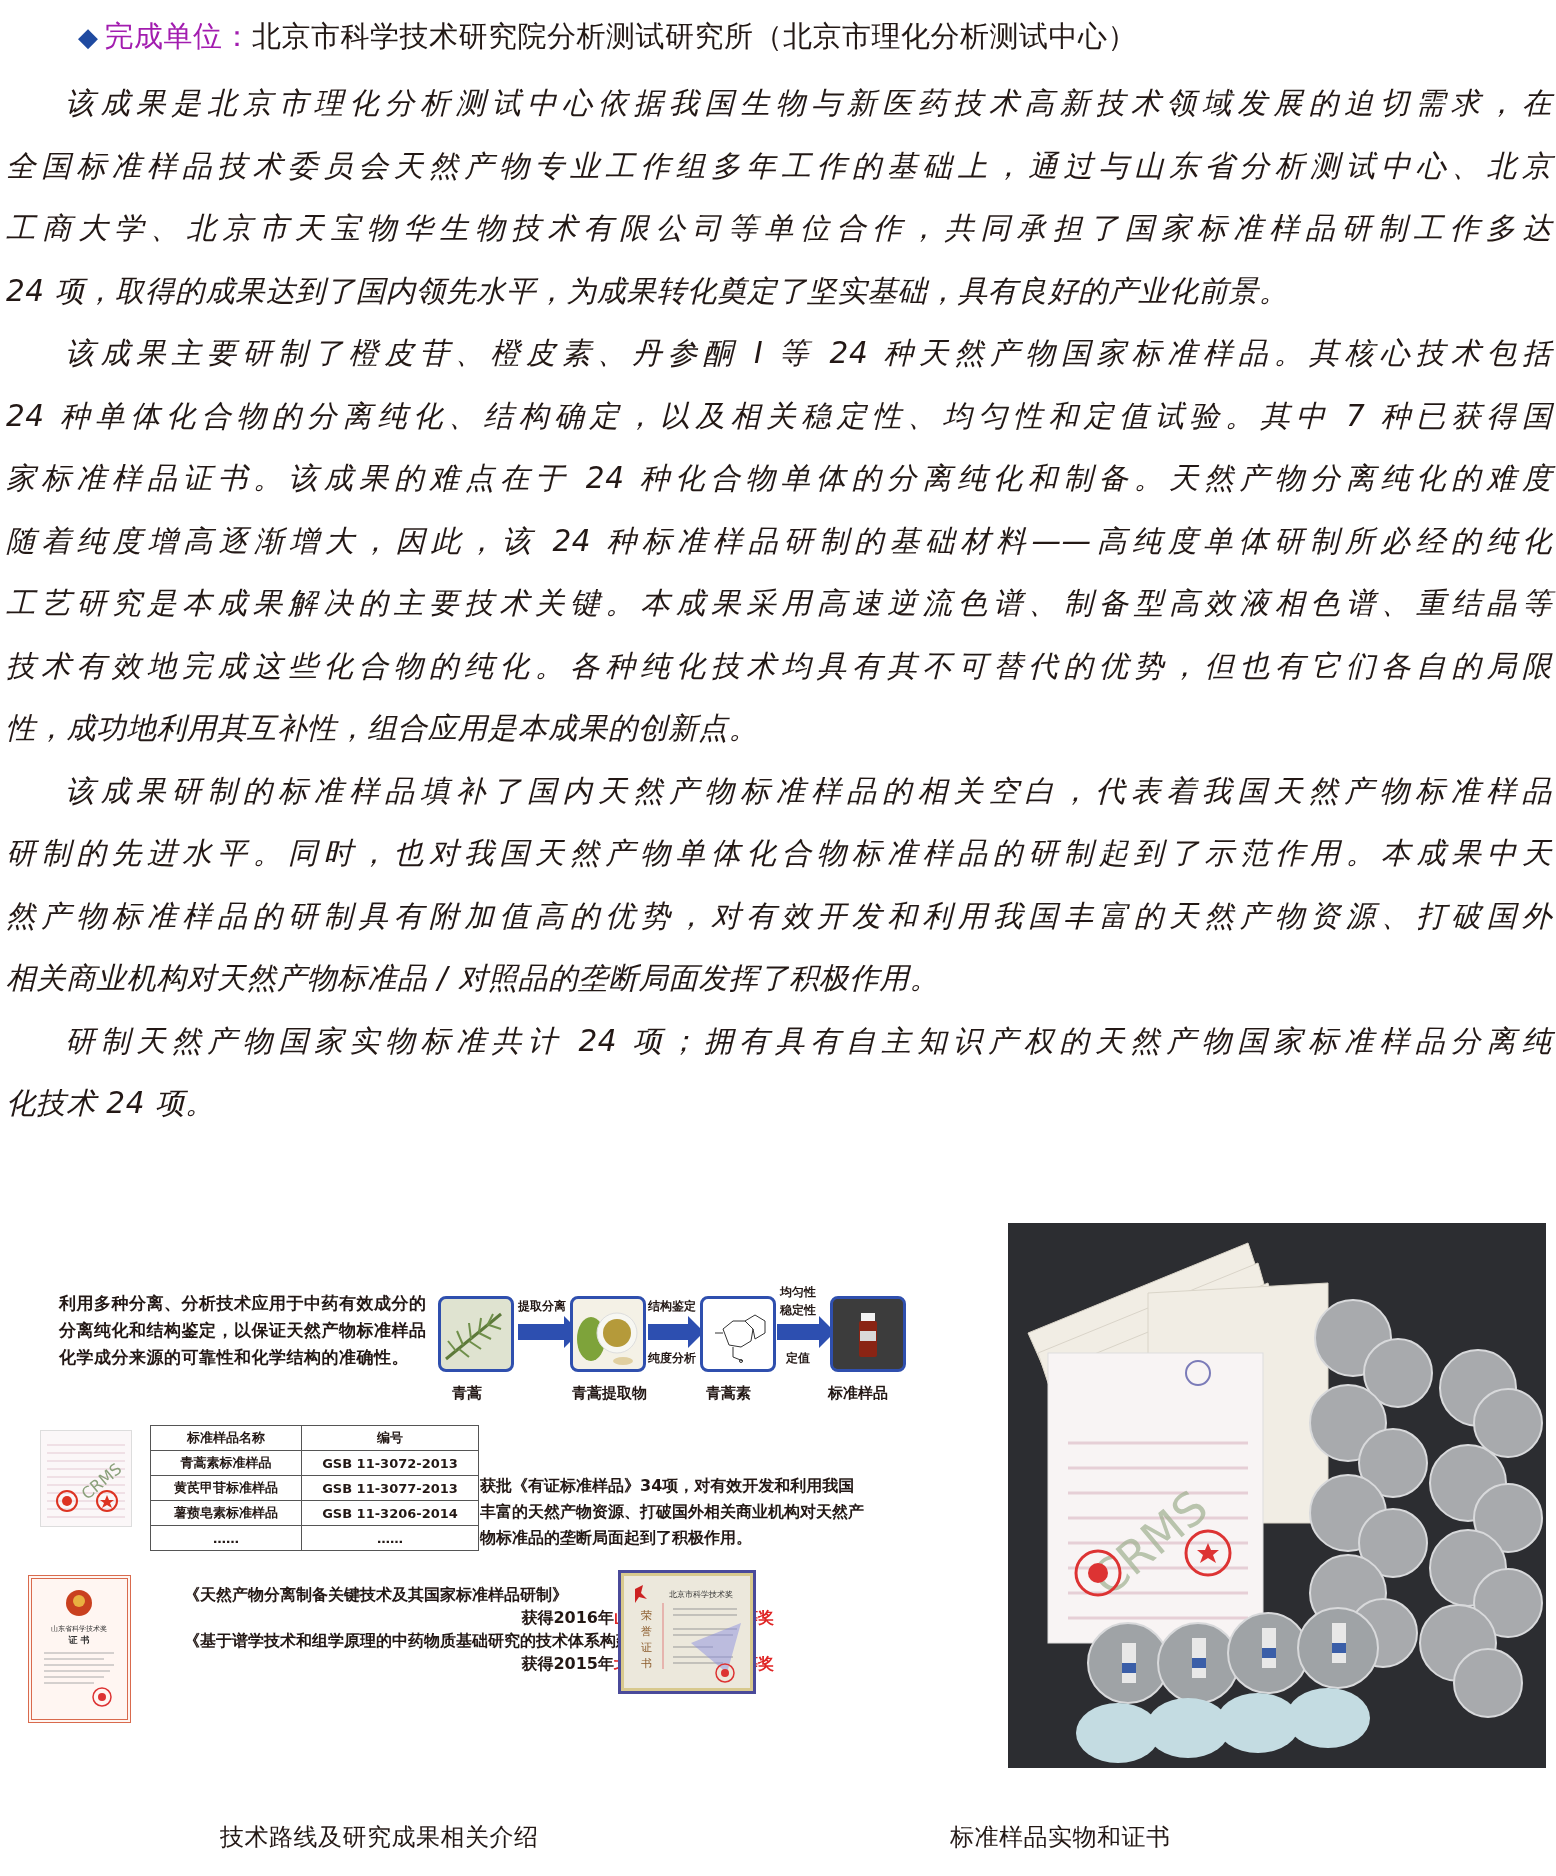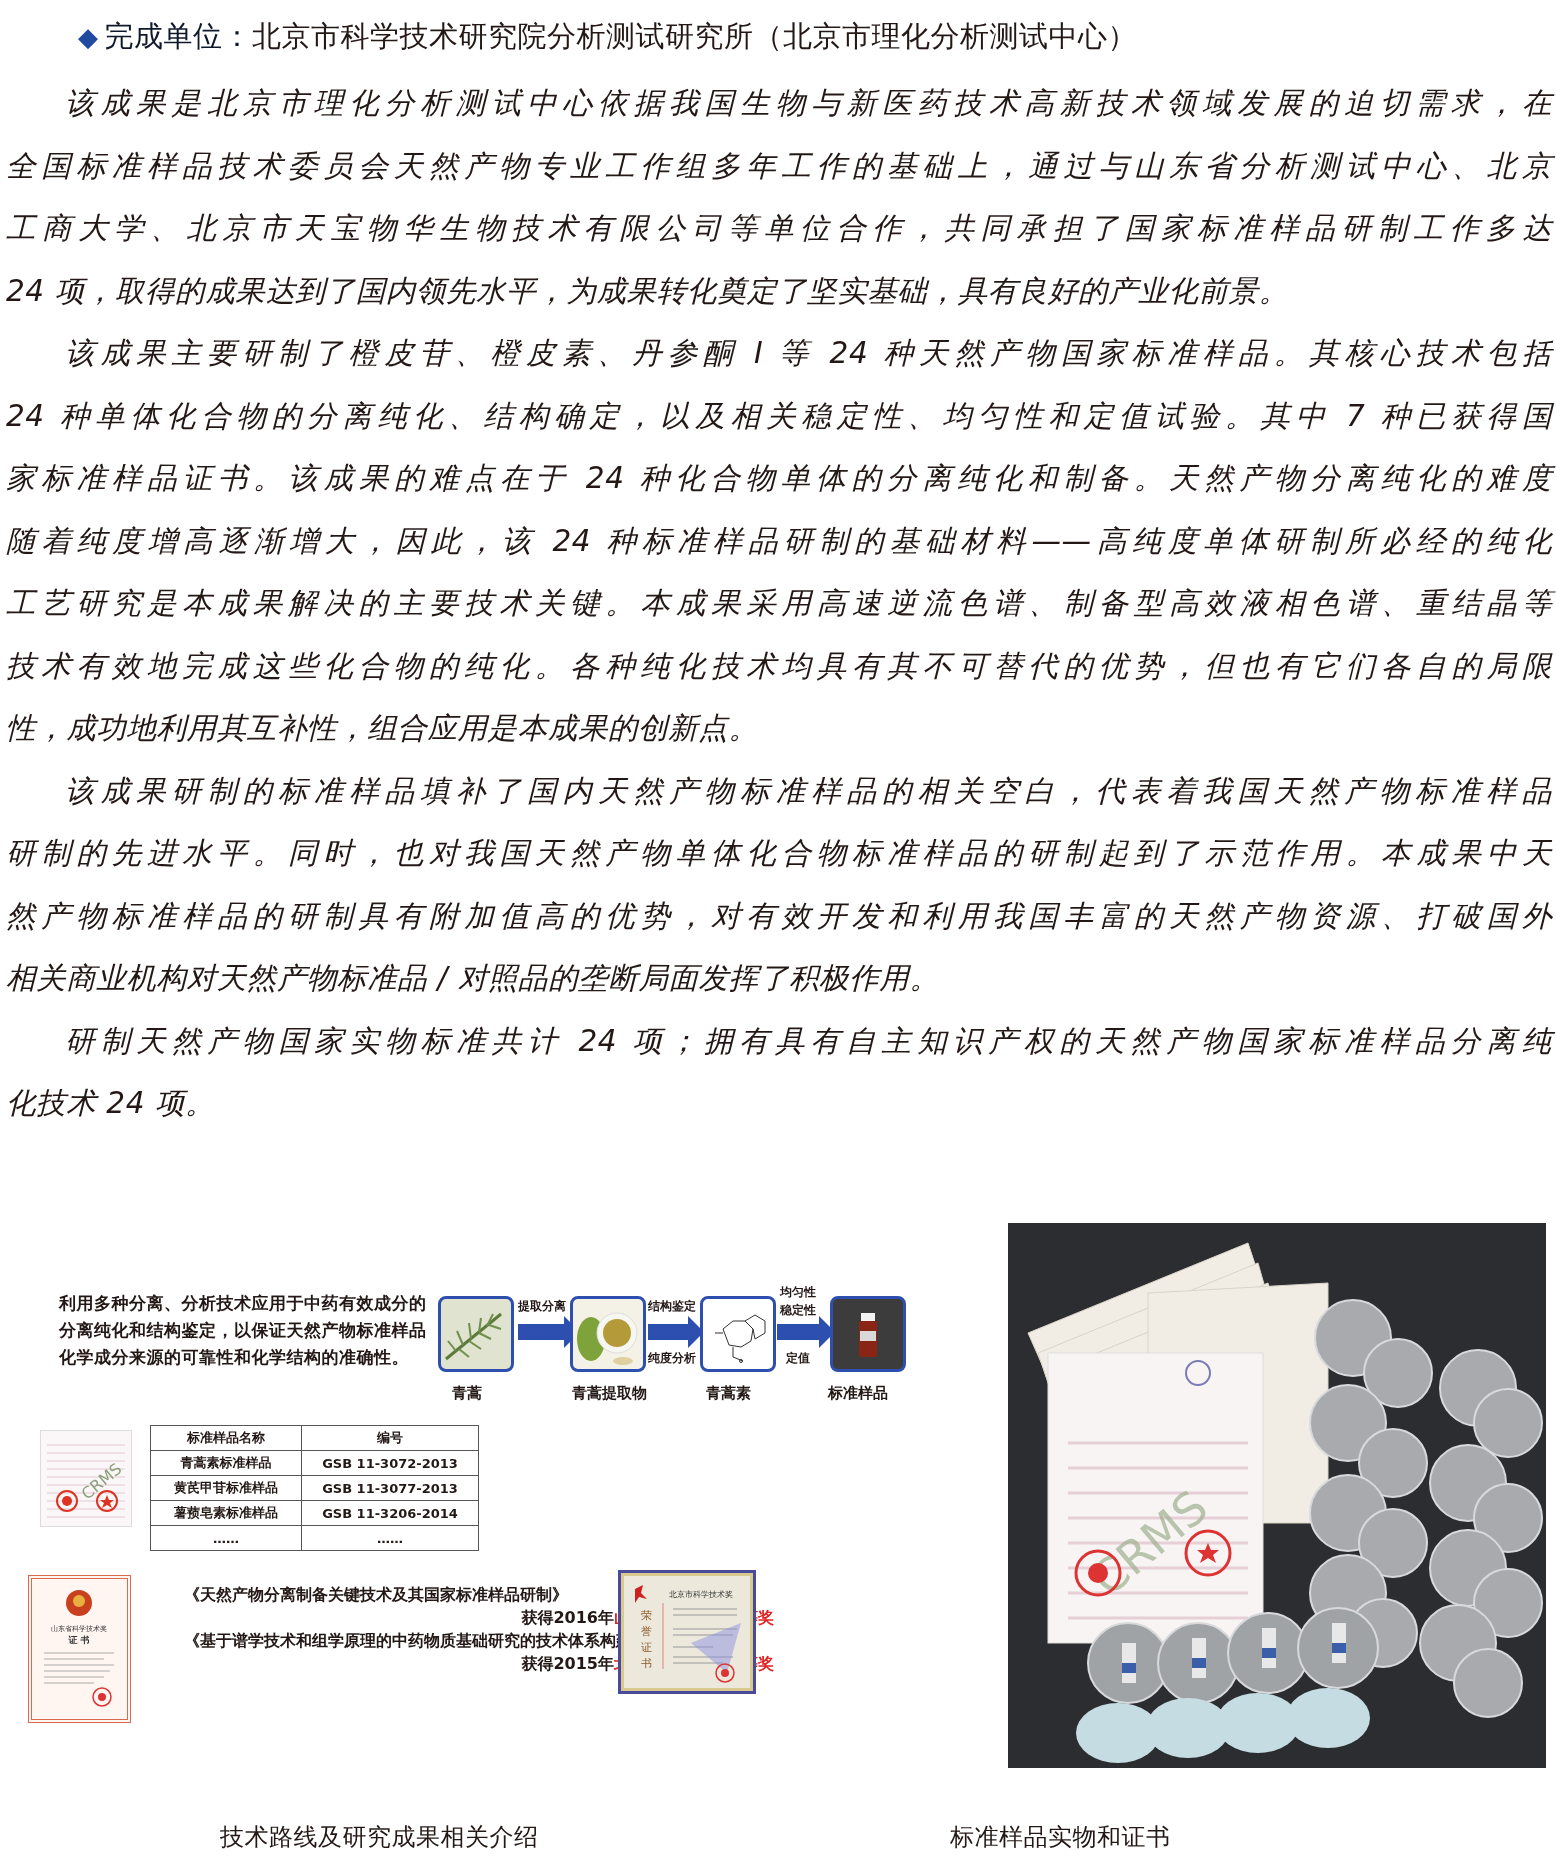--- a/index.html
+++ b/index.html
@@ -1,20 +1,20 @@
 <!DOCTYPE html>
 <html><head>
 <meta charset="utf-8">
 <style>
   html, body { margin: 0; padding: 0; background: #ffffff; }
   body { width: 1556px; height: 1876px; position: relative; overflow: hidden;
          font-family: "DejaVu Sans", "Liberation Sans", sans-serif; color: #231815; }
   .heading { position: absolute; left: 78px; top: 12px; font-size: 29px; line-height: 48px; white-space: nowrap; letter-spacing: 0.5px; }
   .heading .diamond { color: #1f4aa0; font-size: 26px; margin-right: 6px; }
-  .heading .label { color: #0f172a; }
+  .heading .label { color: #a21caf; }
   .body-text { position: absolute; left: 6px; top: 72px; width: 1546px; font-size: 29.5px; line-height: 62.5px; text-align: justify; letter-spacing: 0.6px; }
   .body-text p { margin: 0; text-indent: 2em; }
   .line { display: block; white-space: nowrap; text-align-last: justify; font-style: italic; }
   .line.last { text-align-last: left; }
 
   
   .fig-left { position: absolute; left: 10px; top: 1270px; width: 920px; height: 470px; }
   .intro-text { position: absolute; left: 10px; top: 20px; font-size: 17px; font-weight: bold; line-height: 27px; white-space: nowrap; letter-spacing: 0.5px; margin-left: 39px; }
   .flow { position: absolute; left: 420px; top: 14px; width: 500px; height: 120px; }
   .flow-box { position: absolute; top: 12px; width: 70px; height: 70px; border: 3px solid #2f4fae; border-radius: 8px; overflow: hidden; background: #f0f2ea; }
@@ -177,20 +177,25 @@
         <td>GSB 11-3206-2014</td>
       </tr>
       <tr>
         <td>……</td>
         <td>……</td>
       </tr>
     </tbody>
       </table>
   </div>
 
+  <div class="approval-text">
+    <div>获批《有证标准样品》34项，对有效开发和利用我国</div>
+    <div>丰富的天然产物资源、打破国外相关商业机构对天然产</div>
+    <div>物标准品的垄断局面起到了积极作用。</div>
+  </div>
 
   <div class="red-cert">
     <svg width="95" height="140" viewBox="0 0 95 140">
       <circle cx="47" cy="24" r="13" fill="#c9401f"></circle>
         <circle cx="47" cy="22" r="6" fill="#e9b040"></circle>
       <text x="47" y="52" text-anchor="middle" font-size="7" fill="#333" font-family="DejaVu Sans, sans-serif">山东省科学技术奖</text>
       <text x="47" y="64" text-anchor="middle" font-size="9" font-weight="bold" fill="#333" font-family="DejaVu Sans, sans-serif">证 书</text>
       <g stroke="#aaa" stroke-width="1">
           <path d="M12 74h70M12 80h60M12 86h70M12 92h66M12 98h60M12 104h50"></path>
         </g>

